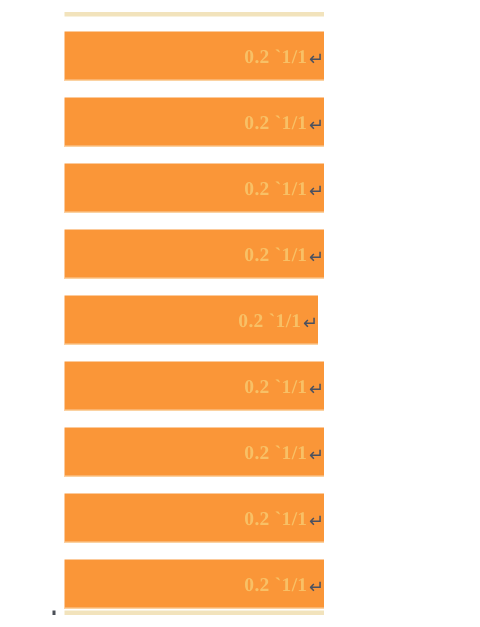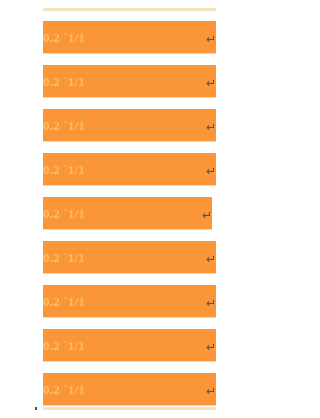--- a/index.html
+++ b/index.html
@@ -55,21 +55,21 @@
 
   .bar-row {
     position: relative;
     width: 173px;
     height: 33px;
     margin-bottom: 11px;
     background: #fa9638;
     box-sizing: border-box;
     display: flex;
     align-items: center;
-    justify-content: space-between;
+    justify-content: flex-end;
     overflow: hidden;
   }
   .bar-row.short { width: 169px; }
   .bar-row:last-child { margin-bottom: 0; }
 
   
   .bar-row::after {
     content: "";
     position: absolute;
     left: 0;

